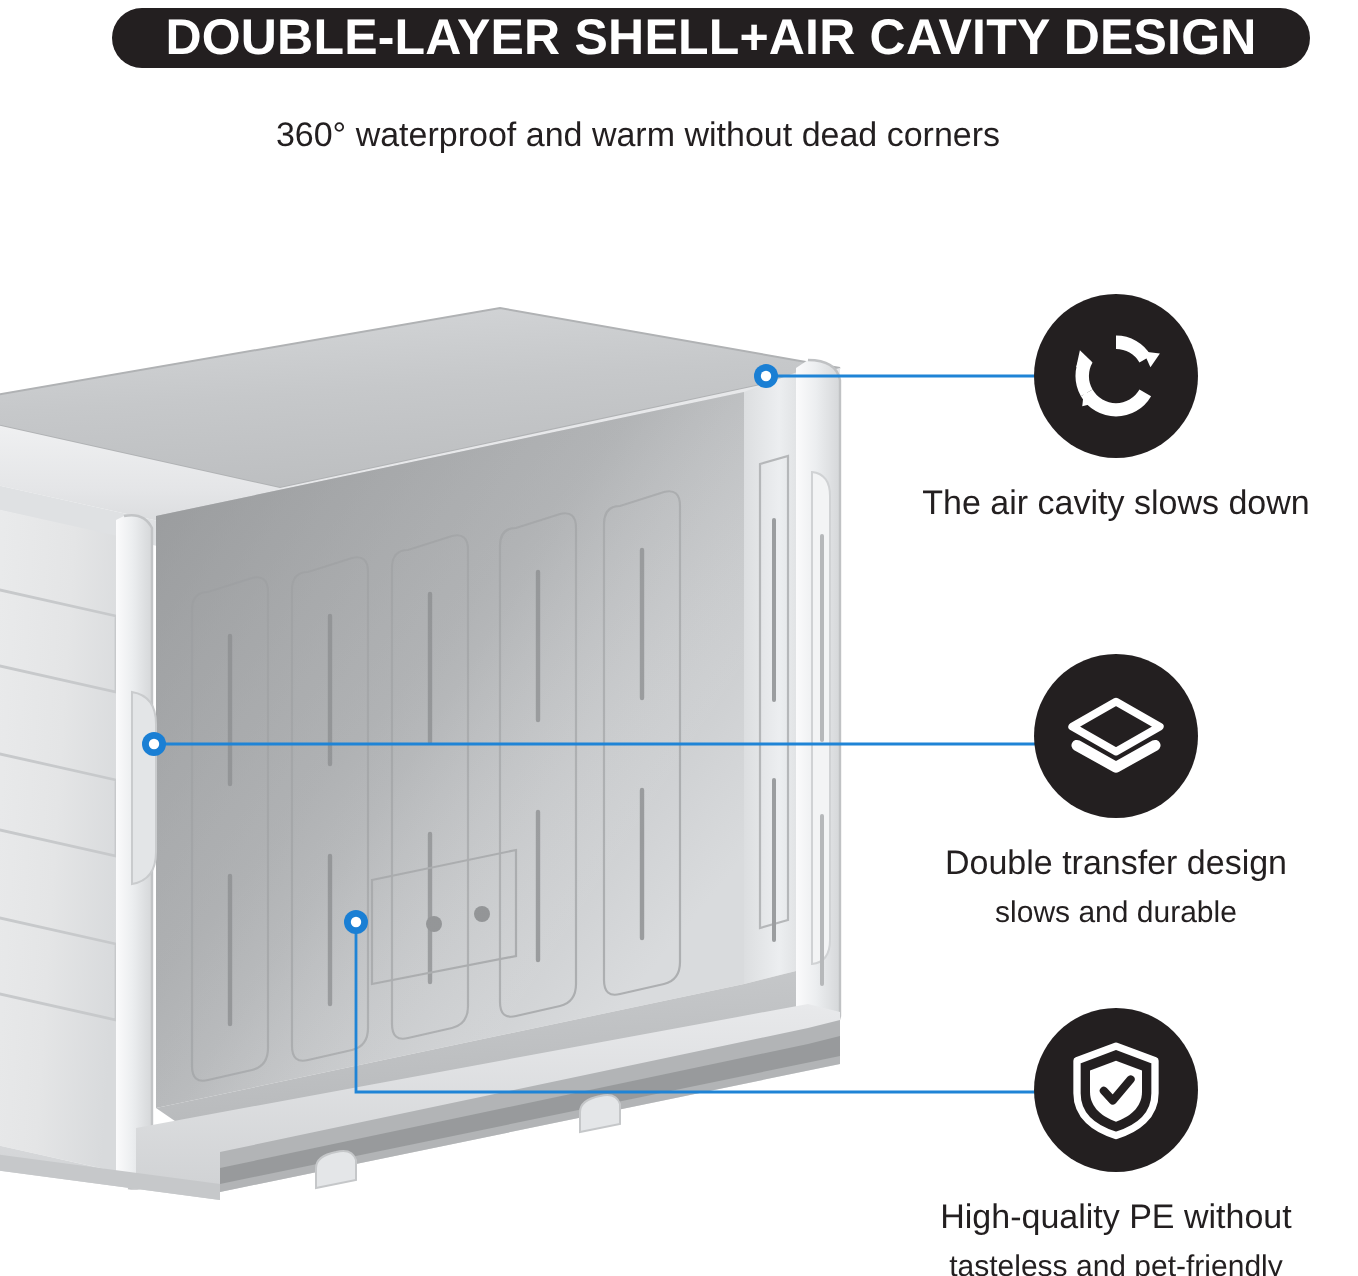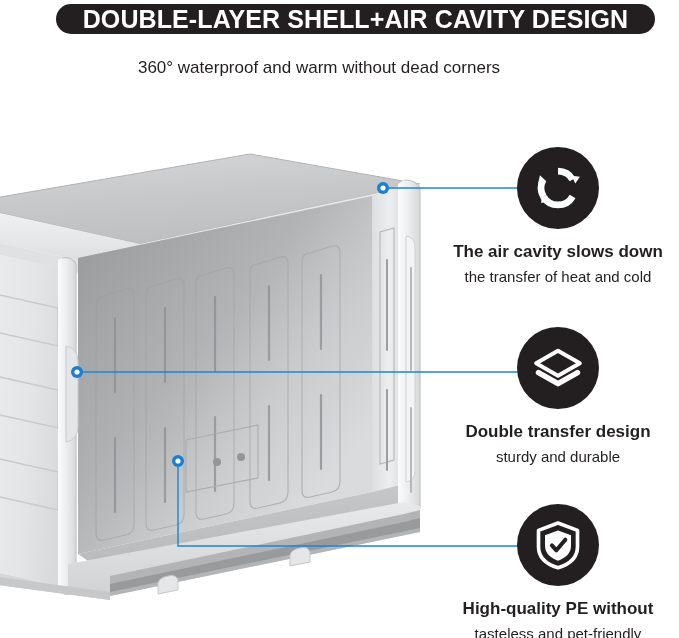--- a/index.html
+++ b/index.html
@@ -37,21 +37,21 @@
 
   
   .feature{position:absolute;width:240px;text-align:center;}
   .feature .circle{
     width:82px;height:82px;border-radius:50%;
     background:#231f20;margin:0 auto;
     display:flex;align-items:center;justify-content:center;
   }
   .feature .circle svg{display:block;}
   .feature .f-title{
-    font-size:17px;font-weight:bold;color:#231f20;
+    font-size:17px;font-weight:normal;color:#231f20;
     margin-top:13px;line-height:1.15;white-space:nowrap;
   }
   .feature .f-sub{
     font-size:15px;color:#231f20;margin-top:6px;line-height:1.15;white-space:nowrap;
   }
   #feature-1{left:438px;top:147px;}
   #feature-2{left:438px;top:327px;}
   #feature-3{left:438px;top:504px;}
 </style>
 </head>
@@ -227,32 +227,31 @@
           <path d="M32 8 a24 24 0 0 1 20.8 12 l-6.9 4 a16 16 0 0 0 -13.9 -8 z"></path>
           <path d="M48.2 17.5 l9.8 1.2 l-5.6 8.1 z"></path>
           <path d="M52.8 44 a24 24 0 0 1 -41.6 0 l6.9 -4 a16 16 0 0 0 27.8 0 z"></path>
           <path d="M21.6 47.6 l-9.6 2.3 l1.1 -9.8 z"></path>
           <path d="M11.2 44 a24 24 0 0 1 0 -24 l6.9 4 a16 16 0 0 0 0 16 z"></path>
           <path d="M10.6 16.8 l7.1 6.8 l-9.3 3.2 z"></path>
         </g>
       </svg>
     </div>
     <div class="f-title">The air cavity slows down</div>
-    <div class="f-sub">the transfer of heat and cold</div>
   </div>
 
   <div class="feature" id="feature-2">
     <div class="circle">
       <svg width="50" height="50" viewBox="0 0 64 64">
         <path d="M32 10 L60 26 L32 42 L4 26 Z" fill="none" stroke="#ffffff" stroke-width="5" stroke-linejoin="round"></path>
         <path d="M7 38 L32 52 L57 38" fill="none" stroke="#ffffff" stroke-width="7" stroke-linecap="round" stroke-linejoin="round"></path>
       </svg>
     </div>
     <div class="f-title">Double transfer design</div>
-    <div class="f-sub">sturdy and durable</div>
+    <div class="f-sub">slows and durable</div>
   </div>
 
   <div class="feature" id="feature-3">
     <div class="circle">
       <svg width="52" height="52" viewBox="0 0 64 64">
         <path d="M32 5 L56 14 v20 c0 14 -11 22 -24 26 C19 56 8 48 8 34 V14 Z" fill="none" stroke="#ffffff" stroke-width="4.5" stroke-linejoin="round"></path>
         <path d="M32 14 L48 20 v13 c0 10 -8 15.5 -16 18.5 C24 48.5 16 43 16 33 V20 Z" fill="#ffffff"></path>
         <path d="M24.5 32.5 L30 38.5 L41 25.5" fill="none" stroke="#231f20" stroke-width="5" stroke-linecap="round" stroke-linejoin="round"></path>
       </svg>
     </div>

